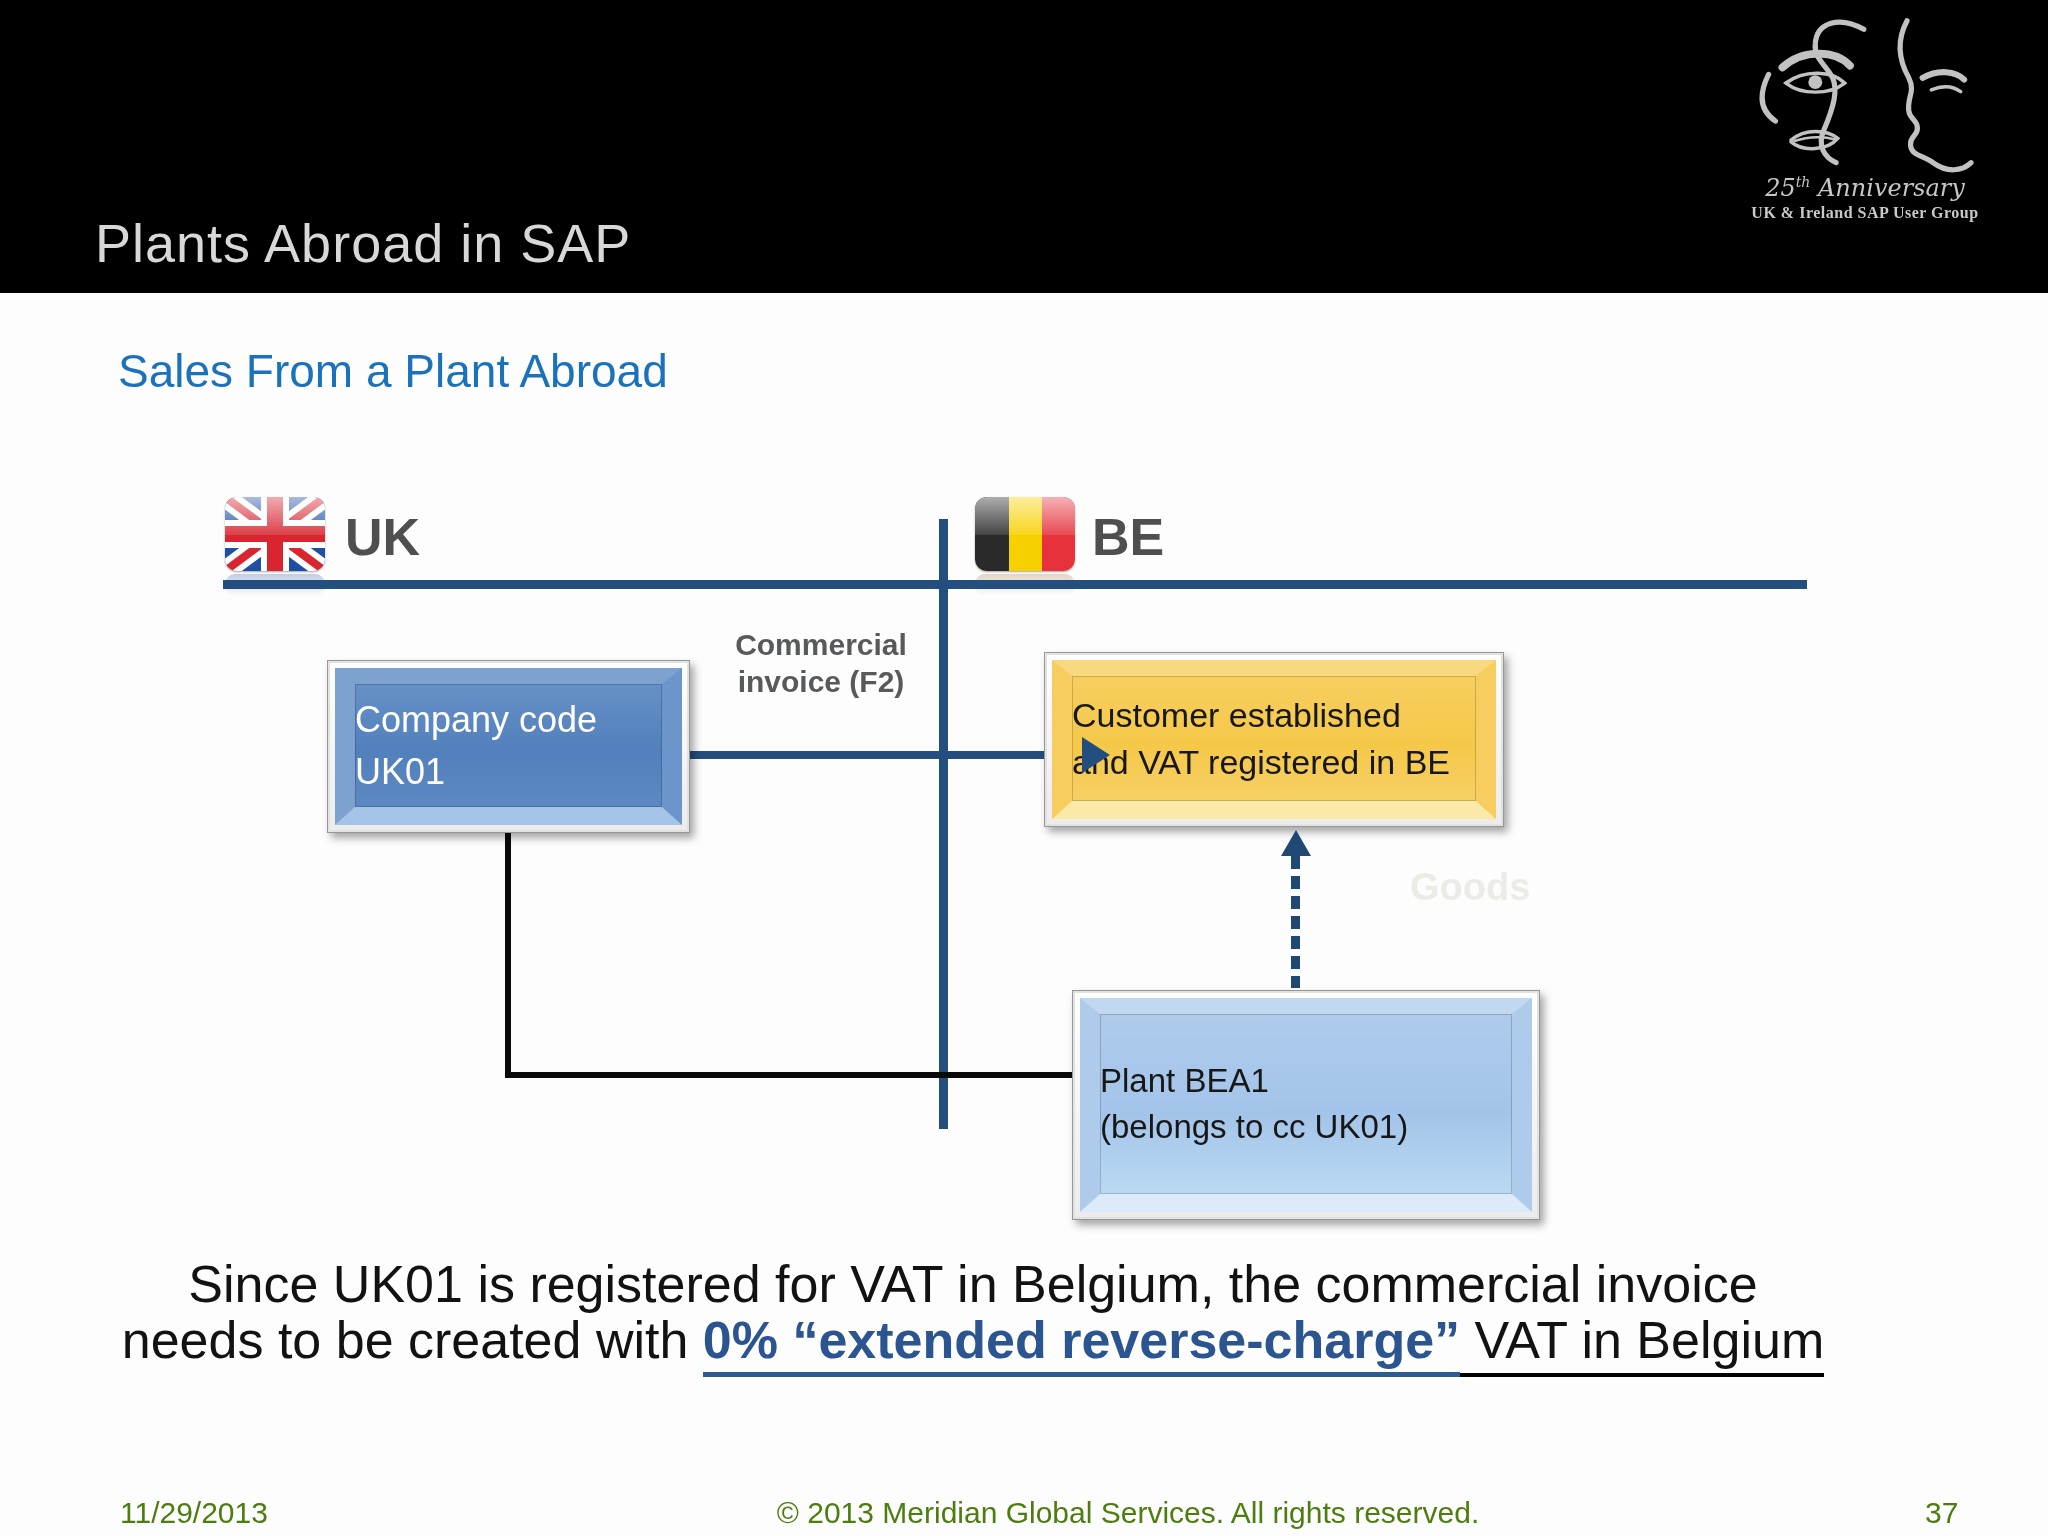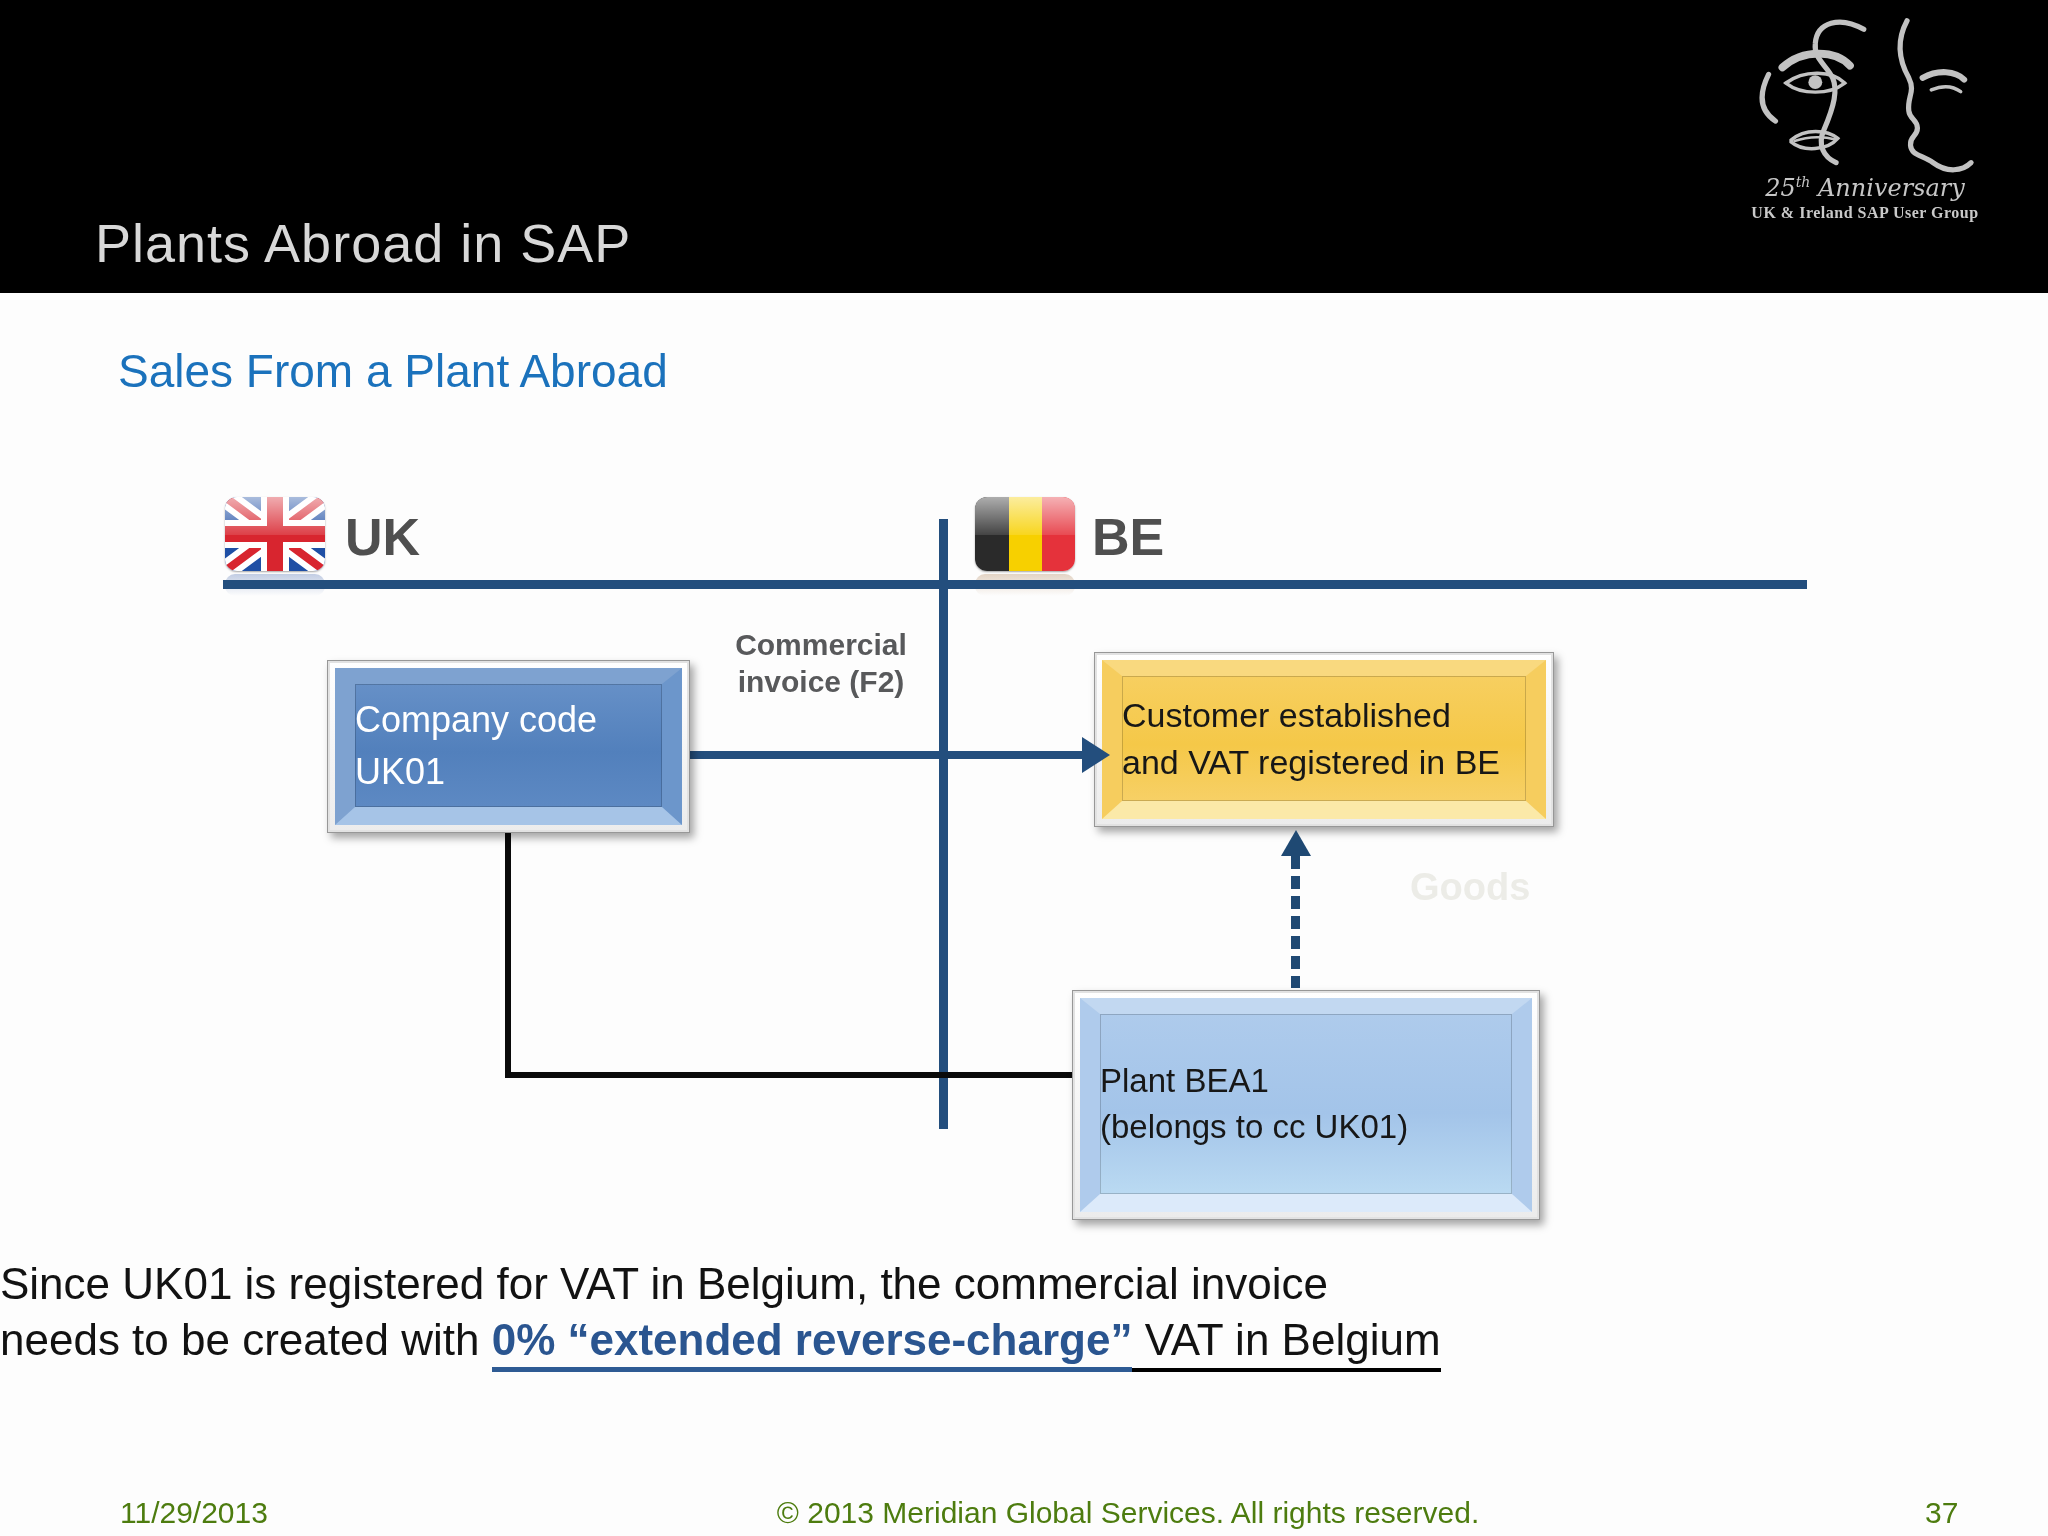--- a/index.html
+++ b/index.html
@@ -51,42 +51,42 @@
   .node-gold .node-face{border-width:16px 20px 18px 20px;
         border-color:#f9d97f #f6cd5e #fbe9a8 #f6cd5e;
         background:linear-gradient(180deg,#f7cf60 0%,#f5c848 55%,#f7d066 100%);
         color:#171717;font-size:34px;line-height:47px;}
   .node-lblue .node-face{border-width:16px 20px 18px 20px;
         border-color:#c2d8f1 #afcbec #dcEAfa #afcbec;
         border-color:#c2d8f1 #afcbec #dceafa #afcbec;
         background:linear-gradient(180deg,#aecbec 0%,#a3c4e9 55%,#badaf2 100%);
         color:#171717;font-size:33px;line-height:46px;}
   .company-node{left:327px;top:660px;width:363px;height:173px;}
-  .customer-node{left:1094px;top:652px;width:460px;height:175px;}
+  .customer-node{left:1044px;top:652px;width:460px;height:175px;}
   .plant-node{left:1072px;top:990px;width:468px;height:230px;}
 
   
   .invoice-label{position:absolute;left:696px;top:626px;width:250px;text-align:center;
                  font-size:30px;font-weight:bold;color:#58595b;line-height:37px;z-index:3;}
   .arrow-line{position:absolute;left:690px;top:751px;width:392px;height:8px;background:#234e7d;z-index:1;}
   .arrow-head{position:absolute;left:1082px;top:737px;width:0;height:0;z-index:3;
               border-left:28px solid #234e7d;border-top:18px solid transparent;
               border-bottom:18px solid transparent;}
   .black-v{position:absolute;left:505px;top:833px;width:6px;height:245px;background:#0a0a0a;z-index:1;}
   .black-h{position:absolute;left:505px;top:1072px;width:572px;height:6px;background:#0a0a0a;z-index:1;}
   .dash-line{position:absolute;left:1291px;top:856px;width:9px;height:132px;z-index:1;
              background:repeating-linear-gradient(to bottom,#1f4973 0 13px,rgba(0,0,0,0) 13px 20px);}
   .dash-head{position:absolute;left:1281px;top:830px;width:0;height:0;z-index:3;
              border-bottom:26px solid #1f4973;border-left:15px solid transparent;
              border-right:15px solid transparent;}
   .goods-label{position:absolute;left:1410px;top:866px;font-size:38px;font-weight:bold;
                color:#ececE7;color:#ecece7;z-index:0;}
 
   
-  .note{position:absolute;left:0;top:1256px;width:1946px;font-size:44px;
+  .note{position:absolute;left:0;top:1256px;width:1946px;text-align:center;font-size:52px;
         color:#121212;line-height:56px;}
   .note-highlight{font-weight:bold;color:#2a5590;border-bottom:5px solid #2e5b94;padding-bottom:3px;}
   .note-suffix{border-bottom:4px solid #000;padding-bottom:4px;}
 
   
   .footer-item{position:absolute;top:1496px;font-size:30px;color:#4d7c0f;}
   .footer-date{left:120px;}
   .footer-copy{left:1128px;transform:translateX(-50%);}
   .footer-page{left:1925px;}
 </style>

